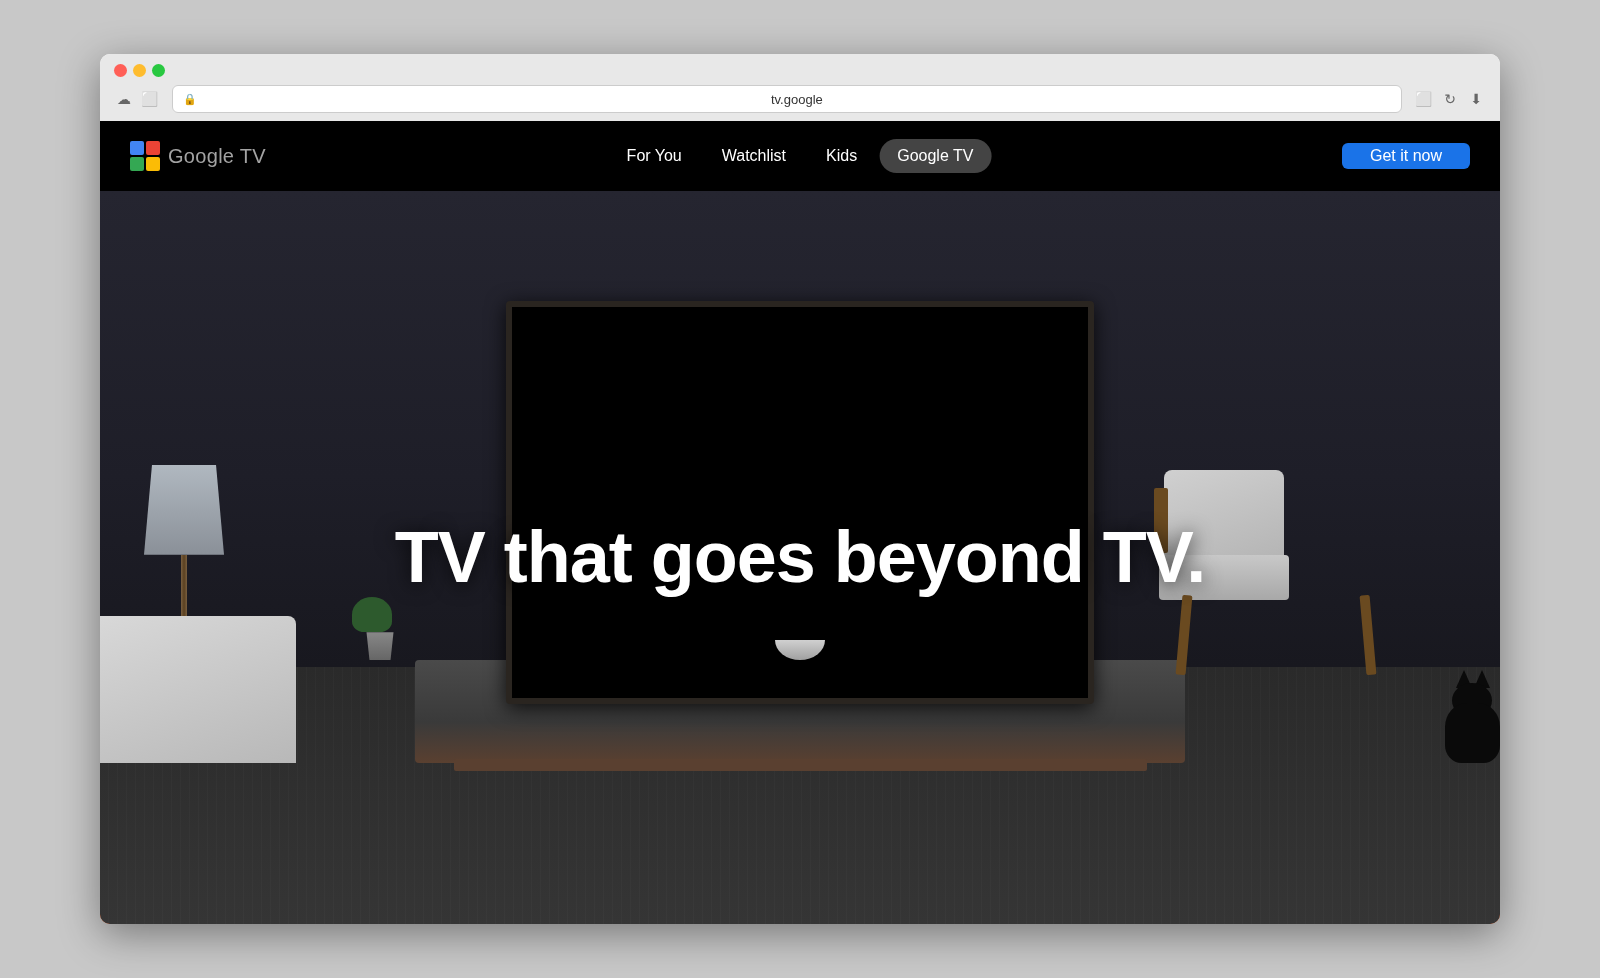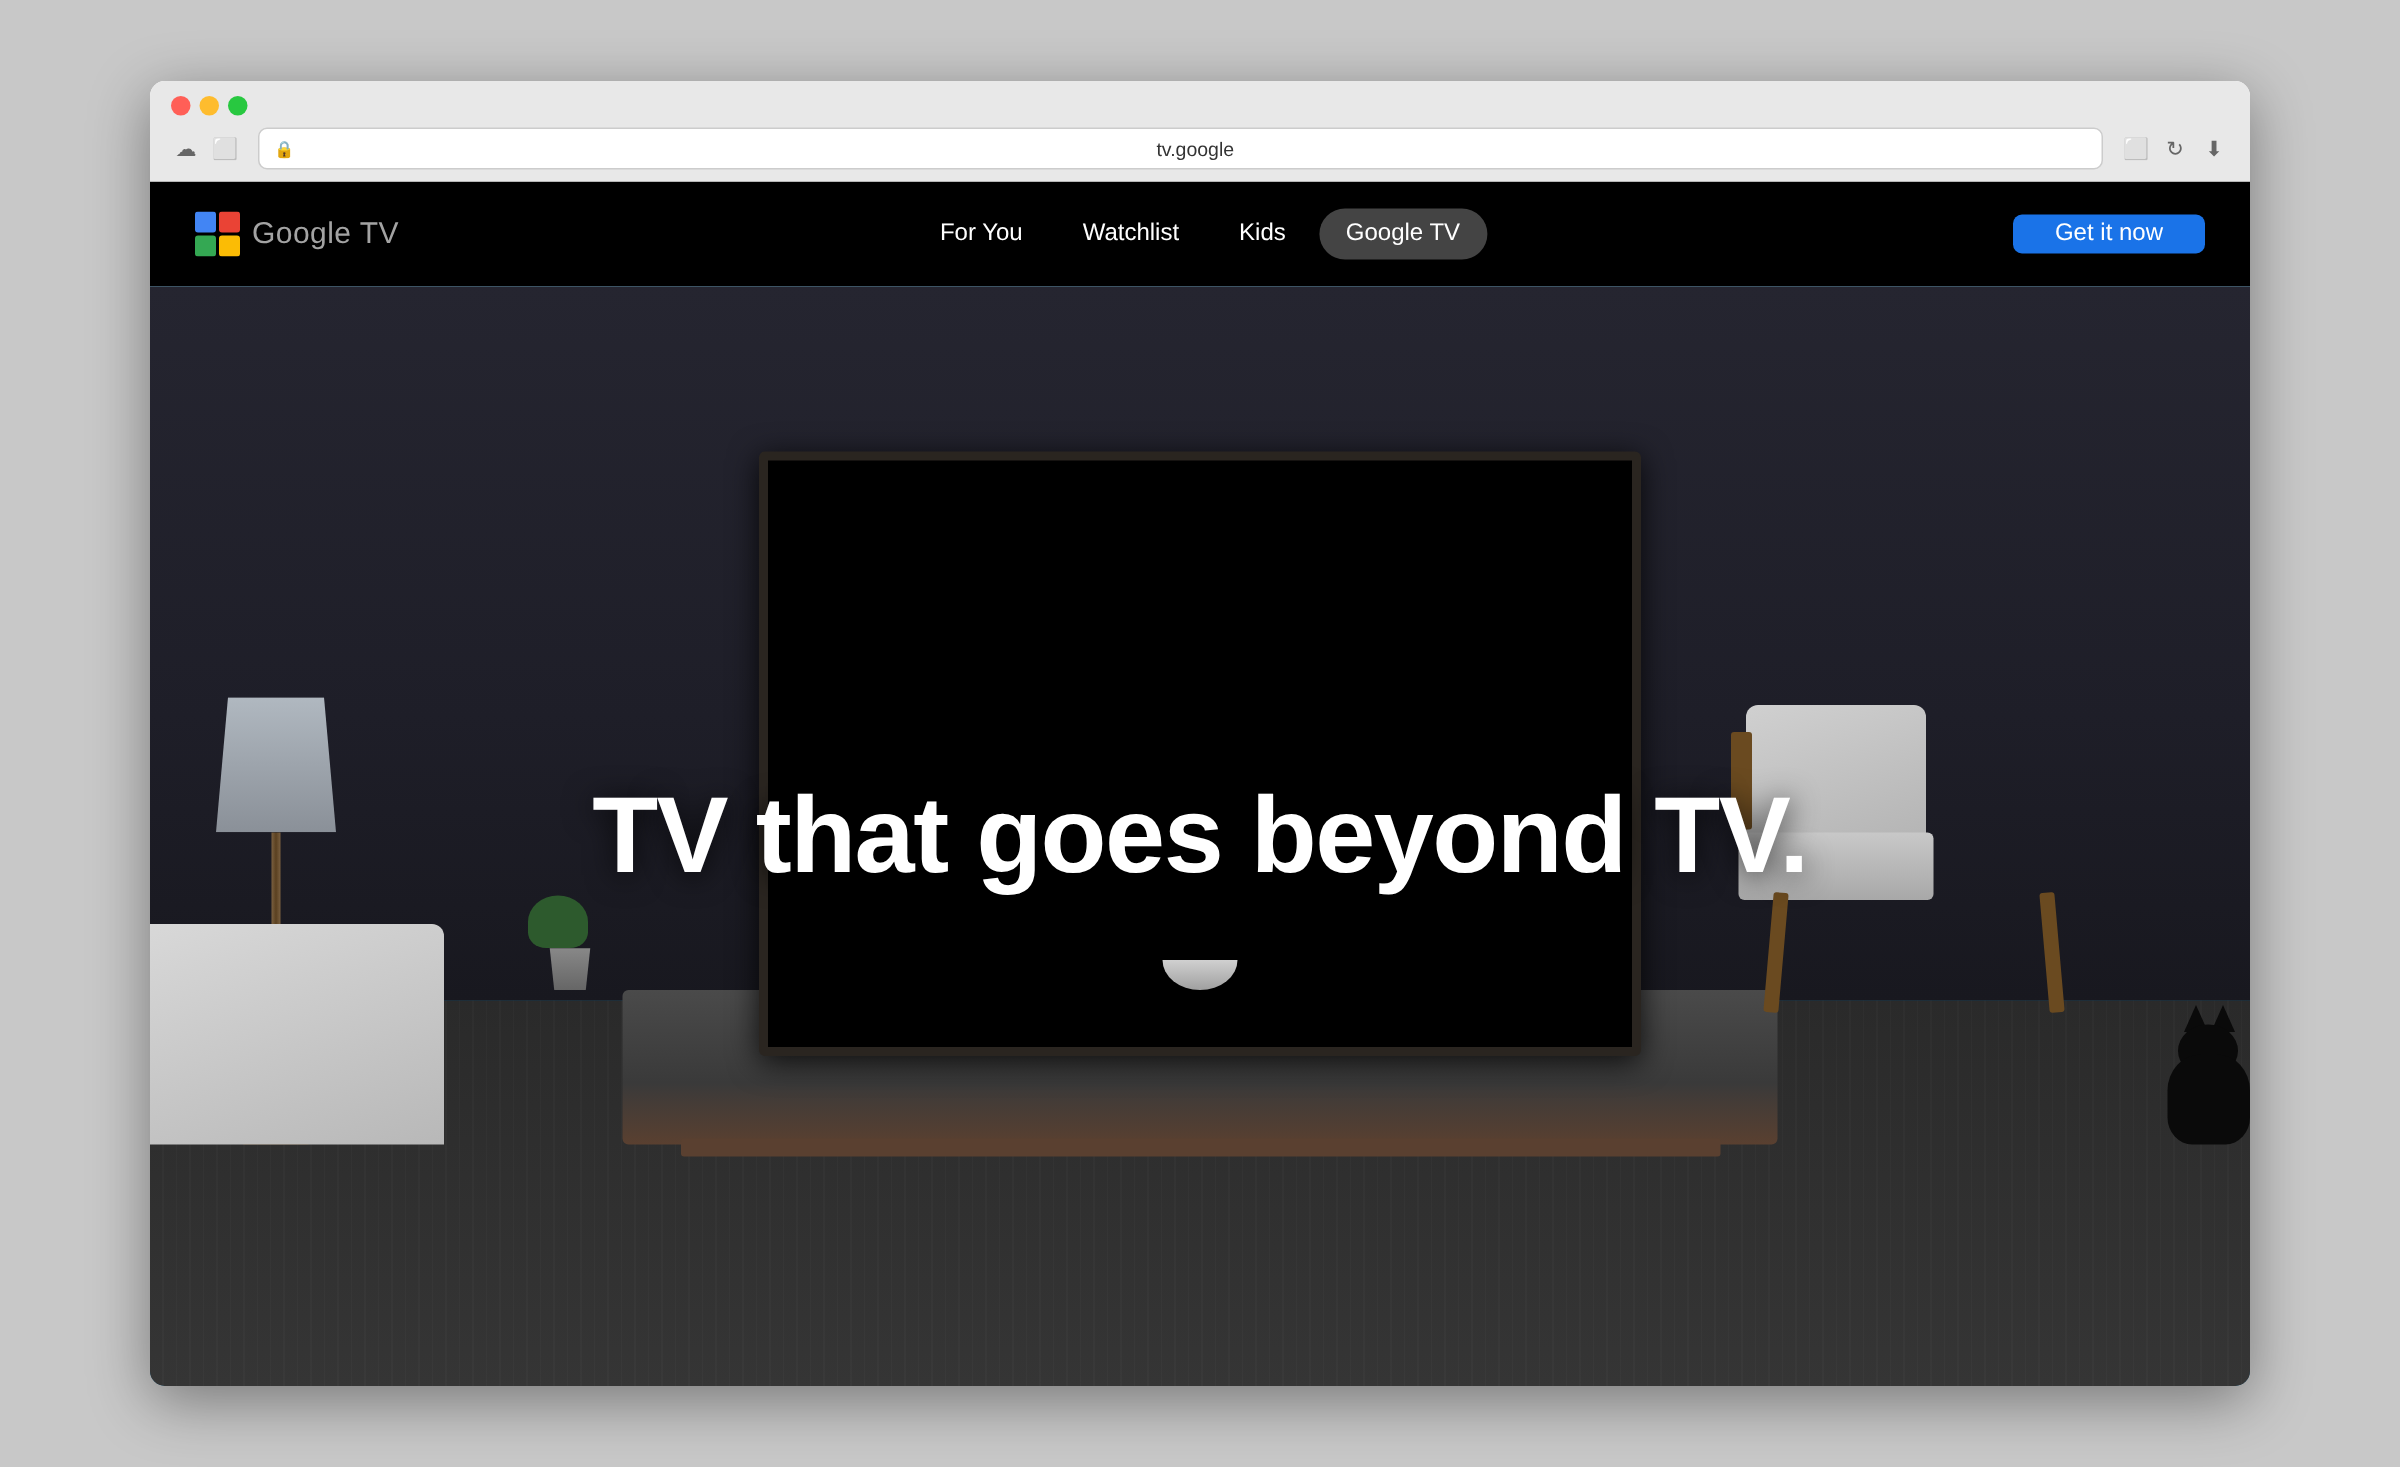--- a/index.html
+++ b/index.html
@@ -184,21 +184,21 @@
       font-weight: 500;
       cursor: pointer;
       white-space: nowrap;
     }
 
     
     .hero {
       flex: 1;
       position: relative;
       overflow: hidden;
-      background: #0c4a6e;
+      background: #c2410c;
     }
 
     
     .room-floor {
       position: absolute;
       bottom: 0;
       left: 0;
       right: 0;
       height: 35%;
       background: linear-gradient(180deg, #2a2a2a 0%, #353535 100%);

